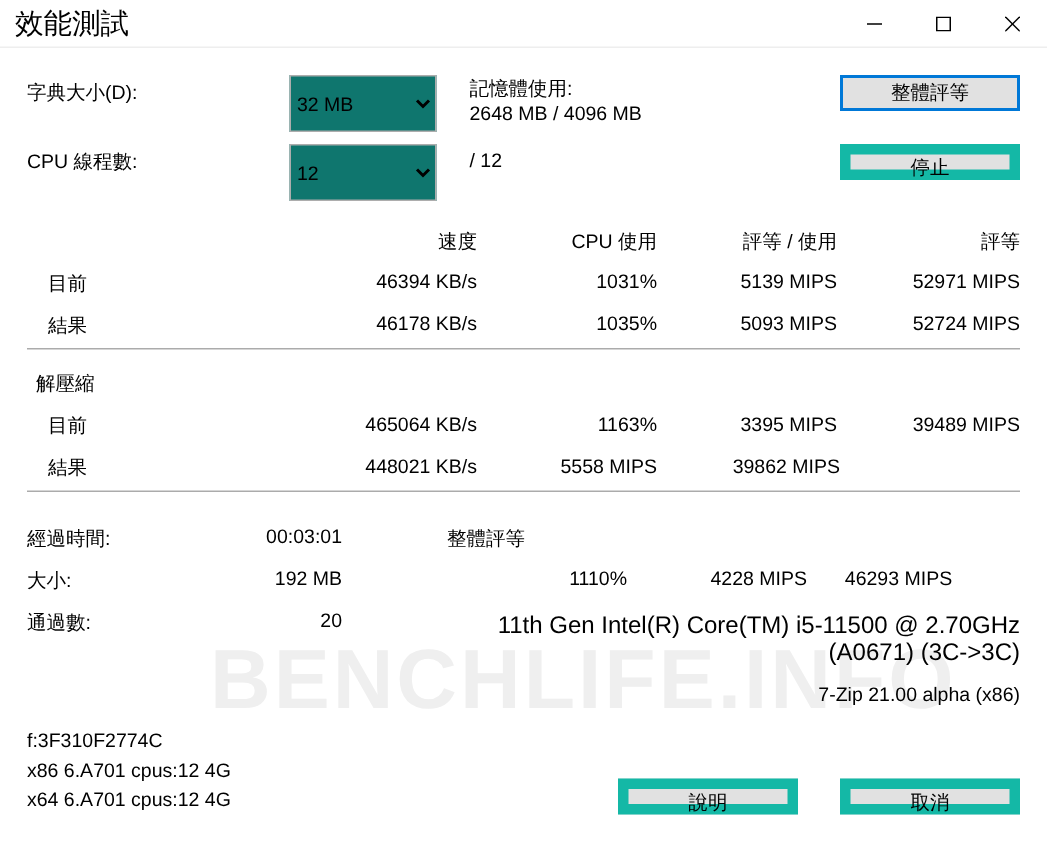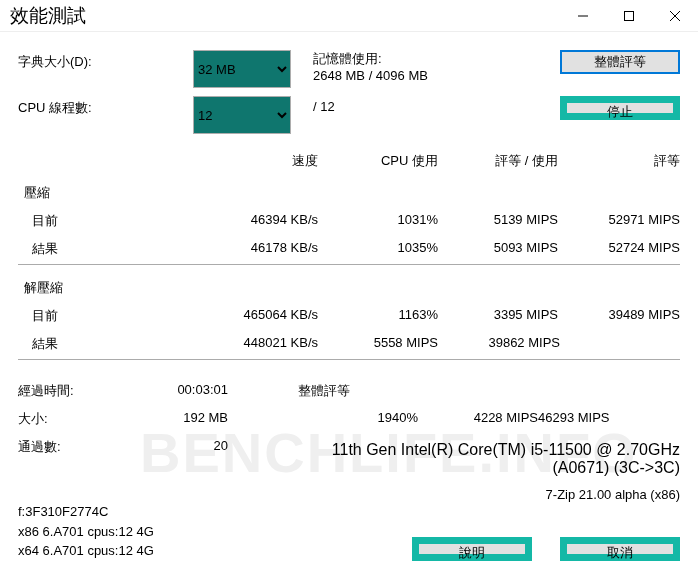--- a/index.html
+++ b/index.html
@@ -33,21 +33,21 @@
 .botgroup { display: flex; margin-top: 22px; }
 .botleft { width: 280px; }
 .botright { flex: 1; }
 .kv { display: flex; margin-bottom: 10px; }
 .kv .k { width: 130px; }
 .kv .v { width: 80px; text-align: right; }
 .overall-hdr { margin-bottom: 10px; }
 .overall-row { display: flex; }
 .cpu-line { text-align: right; margin-top: 16px; font-size: 16px; }
 .zip-line { text-align: right; margin-top: 10px; font-size: 13px; }
-.bottom-row { display: flex; align-items: flex-end; padding-right: 0; }
+.bottom-row { display: flex; align-items: flex-end; margin-top: 14px; padding-right: 0; }
 .sysinfo { flex: 1; line-height: 1.5; font-size: 13px; }
 .bot-btns { display: flex; gap: 28px; }
 .watermark { position: absolute; left: 140px; top: 420px; font-size: 56px; font-weight: bold; color: #efefef; letter-spacing: 2px; z-index: -1; pointer-events: none; }
 .content { position: relative; z-index: 1; }
 body { position: relative; }
 </style>
 </head>
 <body>
 
 <div class="watermark">BENCHLIFE.INFO</div>
@@ -101,21 +101,20 @@
 
   <div class="data-table">
     <div class="hdr-row">
       <div class="c-label"></div>
       <div class="c-speed">速度</div>
       <div class="c-cpu">CPU 使用</div>
       <div class="c-rate">評等 / 使用</div>
       <div class="c-rating">評等</div>
     </div>
 
-    <div class="sect-label">壓縮</div>
     <div class="drow">
       <div class="c-label sub">目前</div>
       <div class="c-speed">46394 KB/s</div>
       <div class="c-cpu">1031%</div>
       <div class="c-rate">5139 MIPS</div>
       <div class="c-rating">52971 MIPS</div>
     </div>
     <div class="drow">
       <div class="c-label sub">結果</div>
       <div class="c-speed">46178 KB/s</div>
@@ -155,23 +154,23 @@
           <div class="v">192 MB</div>
         </div>
       <div class="kv">
           <div class="k">通過數:</div>
           <div class="v">20</div>
         </div>
     </div>
     <div class="botright">
       <div class="overall-hdr">整體評等</div>
       <div class="overall-row">
-        <div class="c-cpu" style="text-align:right">1940%</div>
+        <div class="c-cpu" style="text-align:right">1110%</div>
         <div class="c-rate" style="text-align:right">4228 MIPS</div>
-        <div class="c-rating" style="text-align:left">46293 MIPS</div>
+        <div class="c-rating" style="text-align:center">46293 MIPS</div>
       </div>
       <div class="cpu-line">11th Gen Intel(R) Core(TM) i5-11500 @ 2.70GHz (A0671) (3C-&gt;3C)</div>
       <div class="zip-line">7-Zip 21.00 alpha (x86)</div>
     </div>
   </div>
 
   <div class="bottom-row">
     <div class="sysinfo">
       <div>f:3F310F2774C</div>
       <div>x86 6.A701 cpus:12 4G</div>

